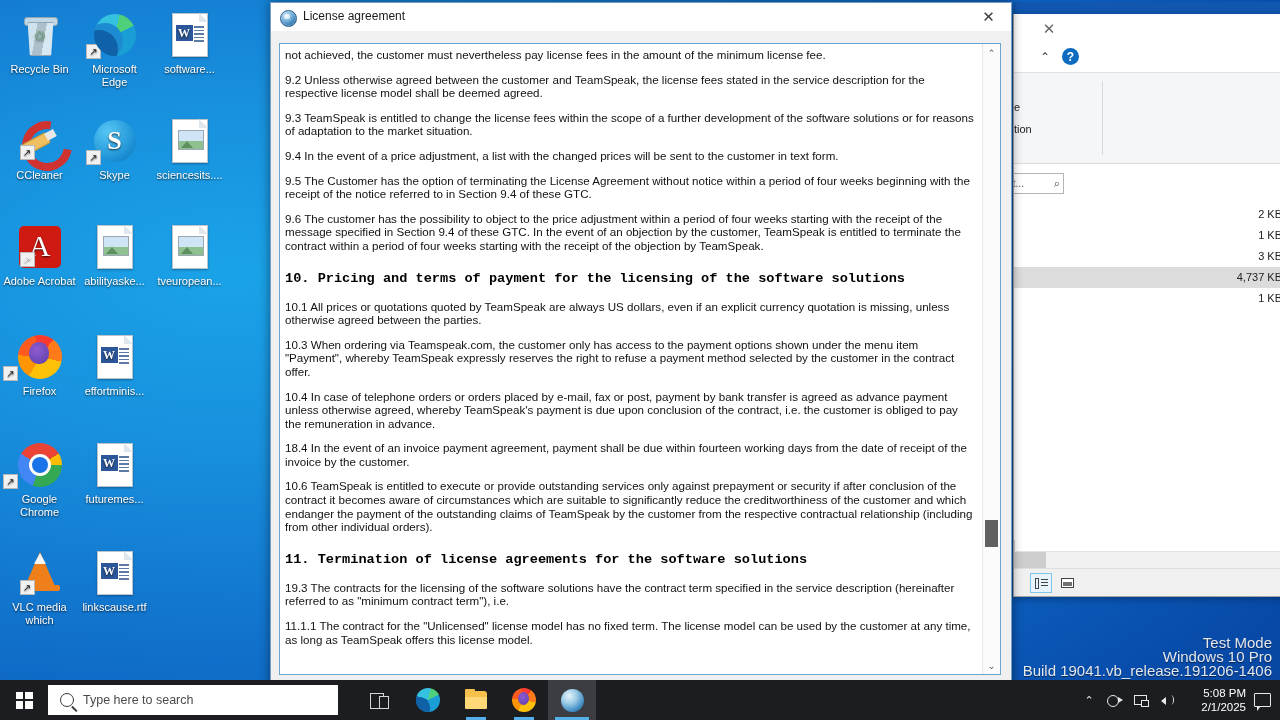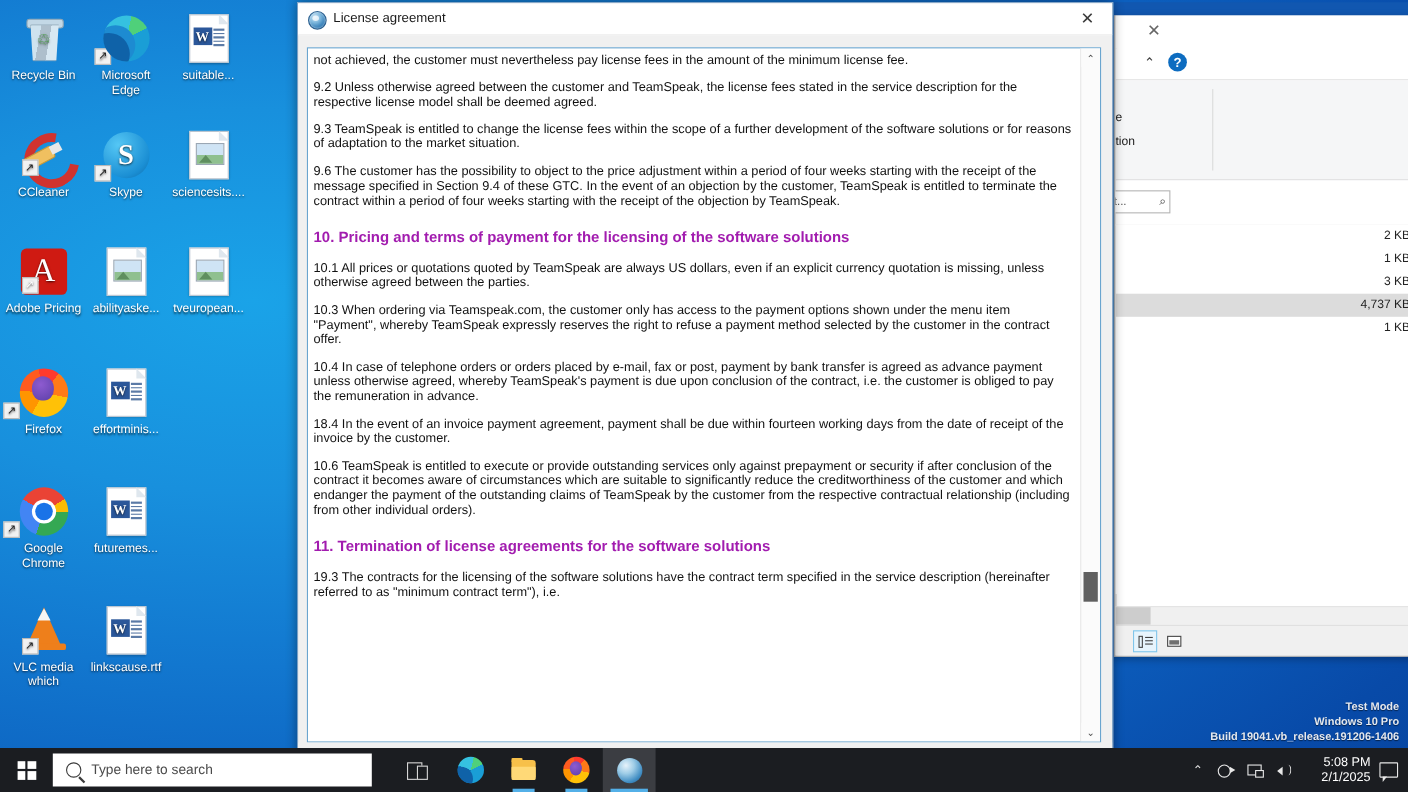--- a/index.html
+++ b/index.html
@@ -78,22 +78,22 @@
   .vlc .cone{position:absolute;left:6px;top:1px;width:0;height:0;border-left:15px solid transparent;border-right:15px solid transparent;border-bottom:34px solid #ee7f1b;}
   .vlc .stripe{position:absolute;left:15px;top:2px;width:0;height:0;border-left:6px solid transparent;border-right:6px solid transparent;border-bottom:11px solid #f5f5f5;}
   .vlc .base{position:absolute;left:1px;bottom:4px;width:40px;height:6px;background:#ee7f1b;border-radius:2px;}
 
   
   #anyrun{position:absolute;right:6px;bottom:60px;text-align:right;pointer-events:none;}
   #anyrun .logo{display:flex;align-items:center;justify-content:flex-end;gap:2px;
       font-size:37px;font-weight:bold;letter-spacing:1px;color:rgba(255,255,255,.30);line-height:1;}
   #anyrun .play{display:inline-flex;align-items:center;margin:0 2px;}
   #anyrun .play svg{display:block;}
-  #wm-text{position:absolute;right:8px;bottom:42px;text-align:right;color:#e3e8ef;font-size:10px;line-height:14px;
-      text-shadow:0 1px 1px rgba(0,0,0,.55);font-weight:bold;}
+  #wm-text{position:absolute;right:8px;bottom:42px;text-align:right;color:#e3e8ef;font-size:15px;line-height:14px;
+      text-shadow:0 1px 1px rgba(0,0,0,.55);}
 
   
   #explorer{
     position:absolute;left:1013px;top:14px;width:290px;height:582px;background:#fff;
     border:1px solid #a6a6a6;border-top:none;box-shadow:-2px 2px 7px rgba(0,0,0,.3);
     font-size:11px;color:#1a1a1a;overflow:hidden;
   }
   #explorer .ex-title{height:30px;background:#fff;position:relative;}
   #explorer .ex-close{position:absolute;left:24px;top:7px;width:22px;height:16px;color:#666;font-size:15px;line-height:16px;text-align:center;}
   #explorer .ex-ribbonbar{height:28px;background:#fff;border-bottom:1px solid #e1e1e1;position:relative;}
@@ -138,21 +138,21 @@
      background:radial-gradient(circle at 35% 30%,#cfe6f5 0%,#7fb8dd 35%,#2f7ab5 70%,#1b4f7e 100%);
      border:1px solid #2a5f8f;box-shadow:inset 0 0 2px rgba(255,255,255,.8);}
   #dlg-title .ts-icon:after{content:"";position:absolute;left:3px;top:3px;width:6px;height:5px;border-radius:50%;background:rgba(255,255,255,.7);}
   #dlg-title .txt{position:absolute;left:32px;top:6px;font-size:12px;color:#1b1b1b;}
   #dlg-close{position:absolute;right:0;top:0;width:45px;height:28px;display:flex;align-items:center;justify-content:center;
      color:#3b3b3b;font-size:15px;cursor:default;}
   #dlg-body{flex:1 1 auto;position:relative;padding:10px 10px 0 20px;box-sizing:border-box;}
   #doc-frame{position:absolute;left:8px;top:11px;right:10px;bottom:0;border:1px solid #6aa5cf;background:#fff;overflow:hidden;}
   #doc-scroller{position:absolute;left:0;top:0;right:17px;bottom:0;overflow:hidden;padding:4px 8px 0 5px;box-sizing:border-box;}
   #doc-scroller p{margin:0 0 11px 0;font-size:11.6px;line-height:13.6px;color:#111;}
-  #doc-scroller h3{margin:18px 0 13px 0;font-size:13.6px;line-height:16px;color:#a21caf;font-weight:bold;}
+  #doc-scroller h3{margin:18px 0 13px 0;font-size:13.6px;line-height:16px;color:#000000;font-weight:bold;font-family:Liberation Mono, monospace;}
   
   #vbar{position:absolute;right:0;top:0;width:17px;bottom:0;background:#fbfbfb;border-left:1px solid #e6e6e6;}
   #vbar .up,#vbar .dn{position:absolute;left:0;width:17px;height:17px;display:flex;align-items:center;justify-content:center;color:#505050;font-size:9px;background:#fbfbfb;}
   #vbar .up{top:0;}
   #vbar .dn{bottom:0;}
   #vbar .thumb{position:absolute;left:2px;width:13px;background:#606060;}
   #dlg-footer{flex:0 0 auto;height:44px;position:relative;background:#f0f0f0;}
   .dlg-btn{position:absolute;top:8px;height:25px;width:110px;border:1px solid #a0a0a0;background:#f0f0f0;
      font-size:11.5px;color:#1a1a1a;display:flex;align-items:center;justify-content:center;font-family:"Liberation Sans",sans-serif;}
   .dlg-btn.accept{right:130px;color:#9b9b9b;border-color:#cfcfcf;background:#f4f4f4;}
@@ -241,21 +241,21 @@
             <div class="wmark">W</div>
             <div class="wlines">
               <i></i>
               <i></i>
               <i></i>
               <i></i>
               <i></i>
             </div>
           </div>
       </div>
-      <span class="lbl">suitable...</span>
+      <span class="lbl">software...</span>
     </div>
 
     <div class="dicon" style="left:2px;top:112px;">
       <div class="glyph">
         <div class="ccl">
             <div class="c1"></div>
             <div class="brush"></div>
           <span class="shortcut-badge" style="left:2px;bottom:2px;"></span>
         </div>
       </div>
@@ -279,21 +279,21 @@
       <span class="lbl">sciencesits....</span>
     </div>
 
     <div class="dicon" style="left:2px;top:218px;">
       <div class="glyph">
         <div class="acro">
             <span>A</span>
           <span class="shortcut-badge" style="left:1px;bottom:1px;"></span>
         </div>
       </div>
-      <span class="lbl">Adobe Pricing</span>
+      <span class="lbl">Adobe Acrobat</span>
     </div>
 
     <div class="dicon" style="left:77px;top:218px;">
       <div class="glyph">
         <div class="docpaper">
             <div class="imgthumb"></div>
           </div>
       </div>
       <span class="lbl">abilityaske...</span>
     </div>
@@ -449,29 +449,32 @@
       <span>✕</span>
     </div>
   </div>
 
   <div id="dlg-body">
     <div id="doc-frame">
       <div id="doc-scroller">
         <p>not achieved, the customer must nevertheless pay license fees in the amount of the minimum license fee.</p>
         <p>9.2 Unless otherwise agreed between the customer and TeamSpeak, the license fees stated in the service description for the respective license model shall be deemed agreed.</p>
         <p>9.3 TeamSpeak is entitled to change the license fees within the scope of a further development of the software solutions or for reasons of adaptation to the market situation.</p>
+        <p>9.4 In the event of a price adjustment, a list with the changed prices will be sent to the customer in text form.</p>
+        <p>9.5 The Customer has the option of terminating the License Agreement without notice within a period of four weeks beginning with the receipt of the notice referred to in Section 9.4 of these GTC.</p>
         <p>9.6 The customer has the possibility to object to the price adjustment within a period of four weeks starting with the receipt of the message specified in Section 9.4 of these GTC. In the event of an objection by the customer, TeamSpeak is entitled to terminate the contract within a period of four weeks starting with the receipt of the objection by TeamSpeak.</p>
         <h3>10. Pricing and terms of payment for the licensing of the software solutions</h3>
         <p>10.1 All prices or quotations quoted by TeamSpeak are always US dollars, even if an explicit currency quotation is missing, unless otherwise agreed between the parties.</p>
         <p>10.3 When ordering via Teamspeak.com, the customer only has access to the payment options shown under the menu item "Payment", whereby TeamSpeak expressly reserves the right to refuse a payment method selected by the customer in the contract offer.</p>
         <p>10.4 In case of telephone orders or orders placed by e-mail, fax or post, payment by bank transfer is agreed as advance payment unless otherwise agreed, whereby TeamSpeak's payment is due upon conclusion of the contract, i.e. the customer is obliged to pay the remuneration in advance.</p>
         <p>18.4 In the event of an invoice payment agreement, payment shall be due within fourteen working days from the date of receipt of the invoice by the customer.</p>
         <p>10.6 TeamSpeak is entitled to execute or provide outstanding services only against prepayment or security if after conclusion of the contract it becomes aware of circumstances which are suitable to significantly reduce the creditworthiness of the customer and which endanger the payment of the outstanding claims of TeamSpeak by the customer from the respective contractual relationship (including from other individual orders).</p>
         <h3>11. Termination of license agreements for the software solutions</h3>
         <p>19.3 The contracts for the licensing of the software solutions have the contract term specified in the service description (hereinafter referred to as "minimum contract term"), i.e.</p>
+        <p>11.1.1 The contract for the "Unlicensed" license model has no fixed term. The license model can be used by the customer at any time, as long as TeamSpeak offers this license model.</p>
 
       </div>
 
       <div id="vbar">
         <div class="up">⌃</div>
         <div class="thumb" id="vthumb" style="top: 75.5%; height: 4.4%;"></div>
         <div class="dn">⌄</div>
       </div>
     </div>
   </div>

